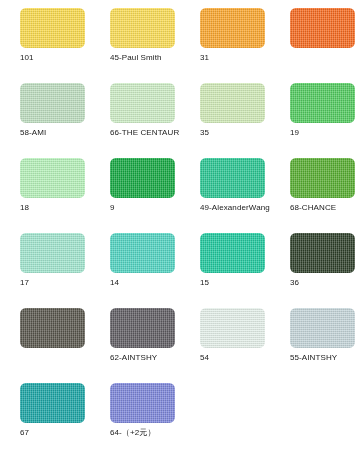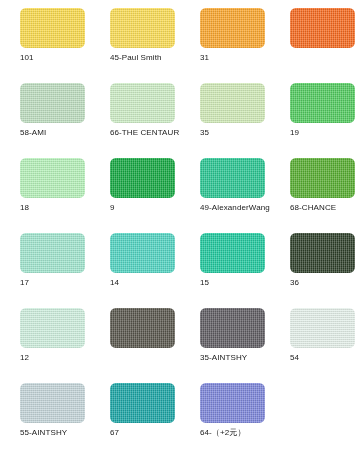--- a/index.html
+++ b/index.html
@@ -124,29 +124,25 @@
     </div>
     <div class="swatch-cell">
       <div class="swatch-chip" style="background-color: rgb(29, 199, 156);"></div>
       <div class="swatch-label">15</div>
     </div>
     <div class="swatch-cell">
       <div class="swatch-chip" style="background-color: rgb(43, 61, 39);"></div>
       <div class="swatch-label">36</div>
     </div>
     <div class="swatch-cell">
-      <div class="swatch-chip" style="background-color: rgb(205, 238, 221);"></div>
-      <div class="swatch-label">12</div>
-    </div>
-    <div class="swatch-cell">
       <div class="swatch-chip" style="background-color: rgb(86, 84, 74);"></div>
     </div>
     <div class="swatch-cell">
       <div class="swatch-chip" style="background-color: rgb(92, 90, 96);"></div>
-      <div class="swatch-label">35-AINTSHY</div>
+      <div class="swatch-label">62-AINTSHY</div>
     </div>
     <div class="swatch-cell">
       <div class="swatch-chip" style="background-color: rgb(228, 239, 233);"></div>
       <div class="swatch-label">54</div>
     </div>
     <div class="swatch-cell">
       <div class="swatch-chip" style="background-color: rgb(195, 212, 216);"></div>
       <div class="swatch-label">55-AINTSHY</div>
     </div>
     <div class="swatch-cell">

